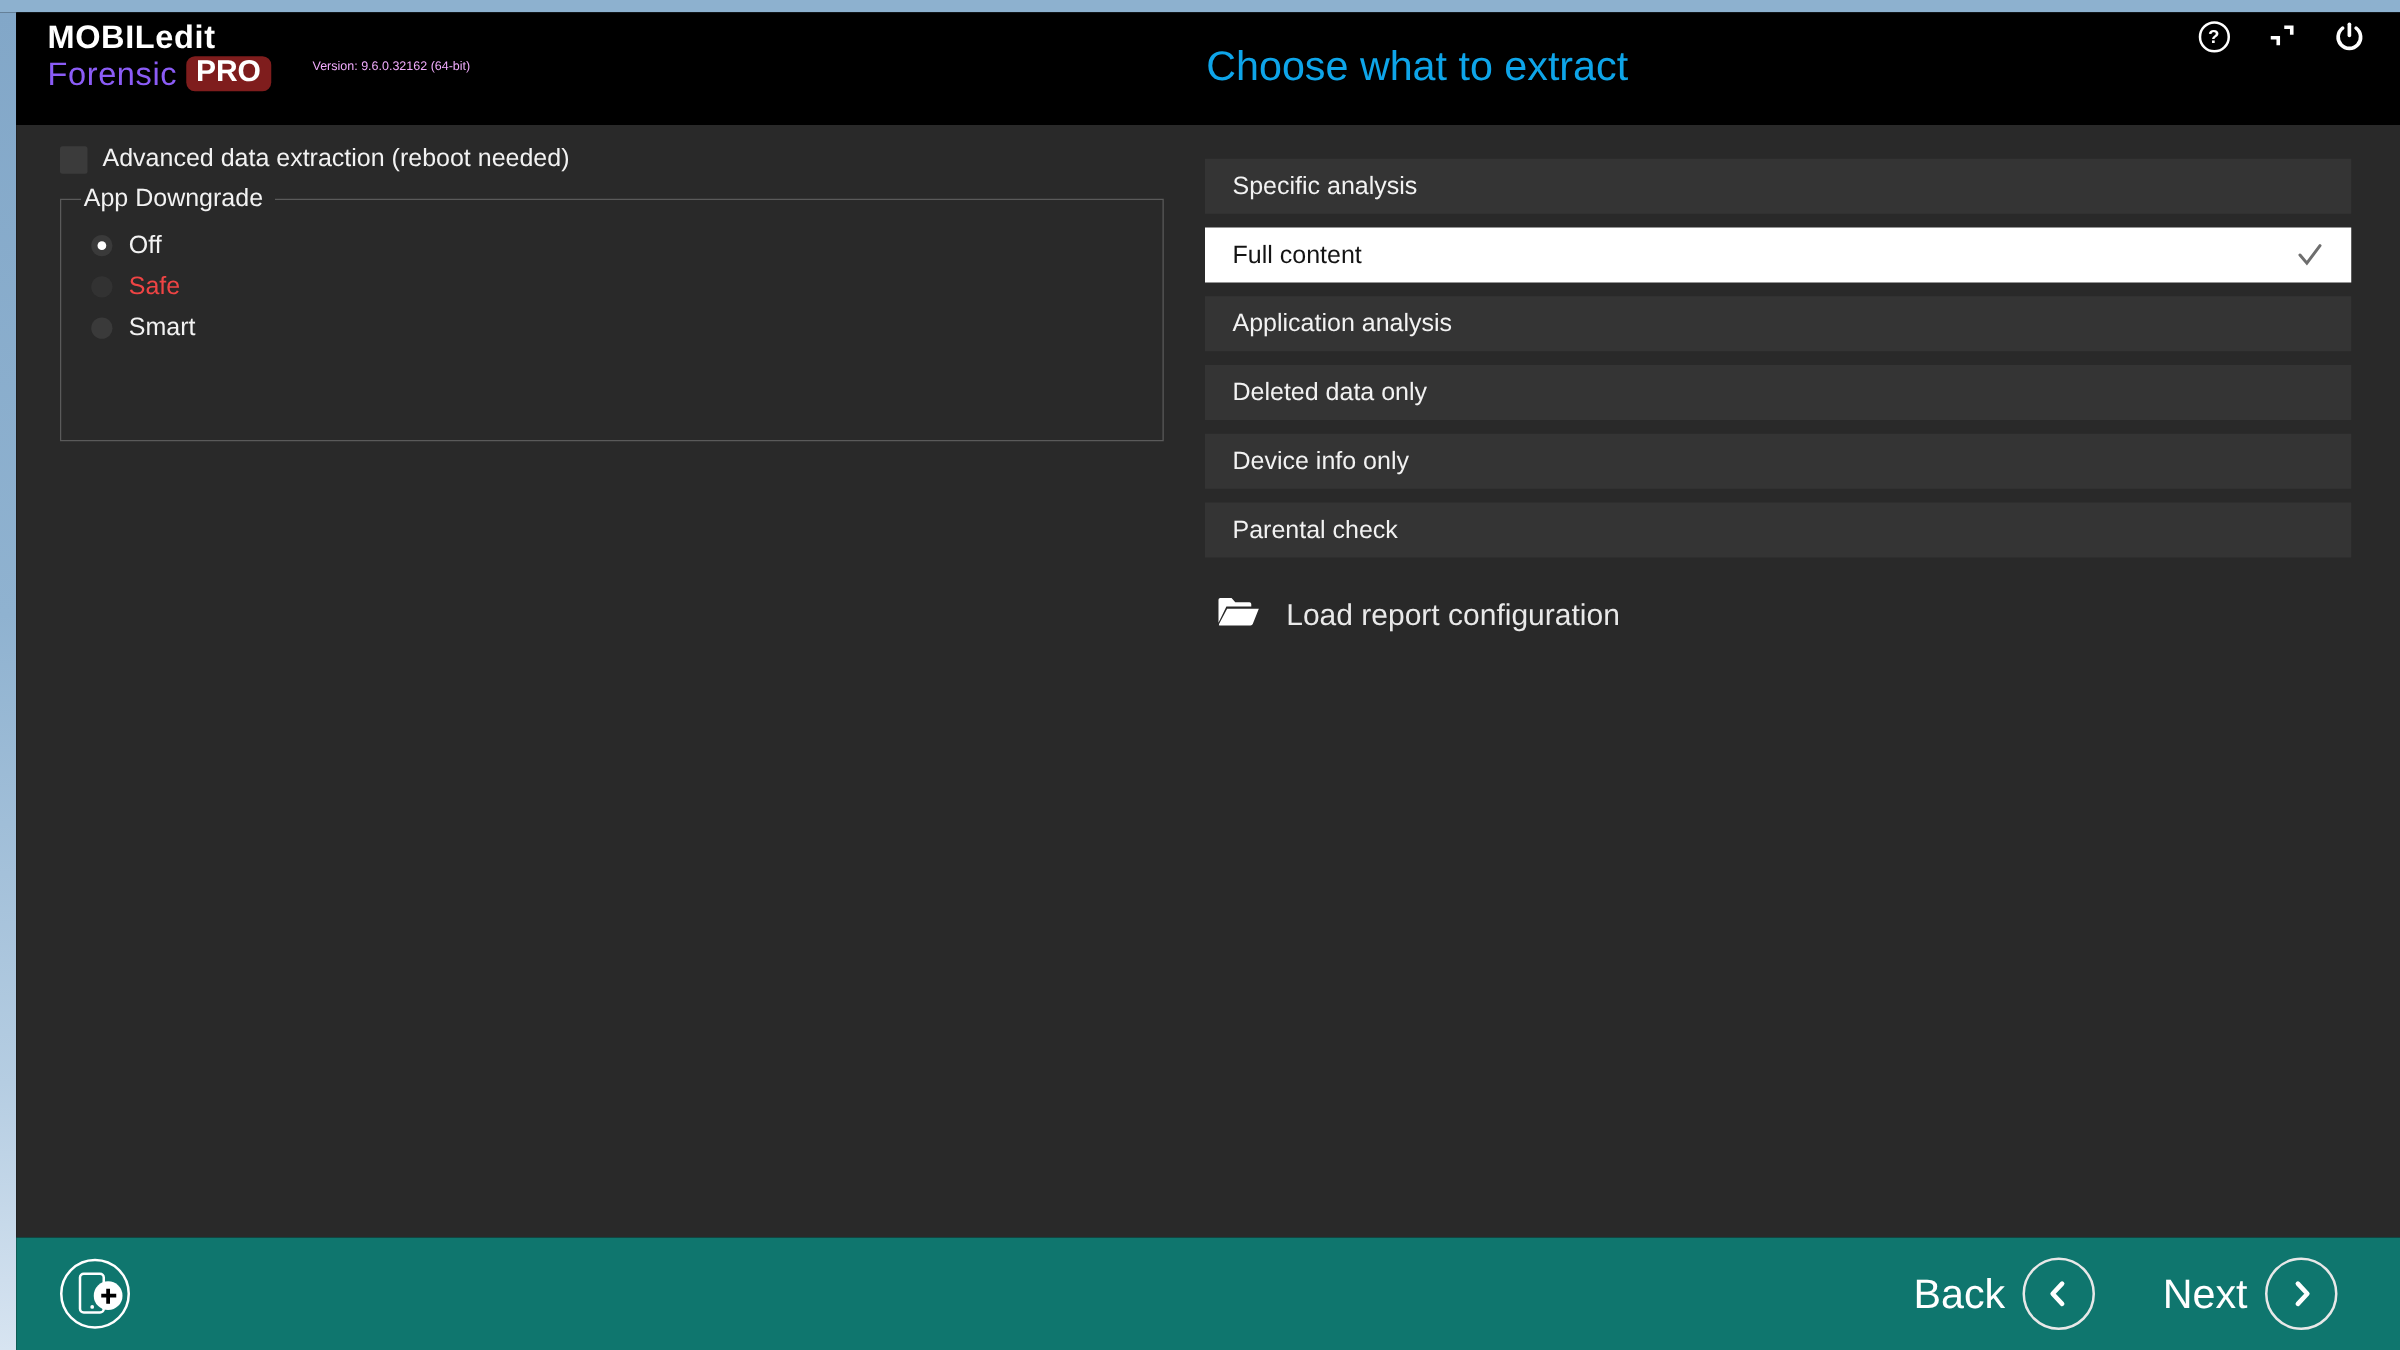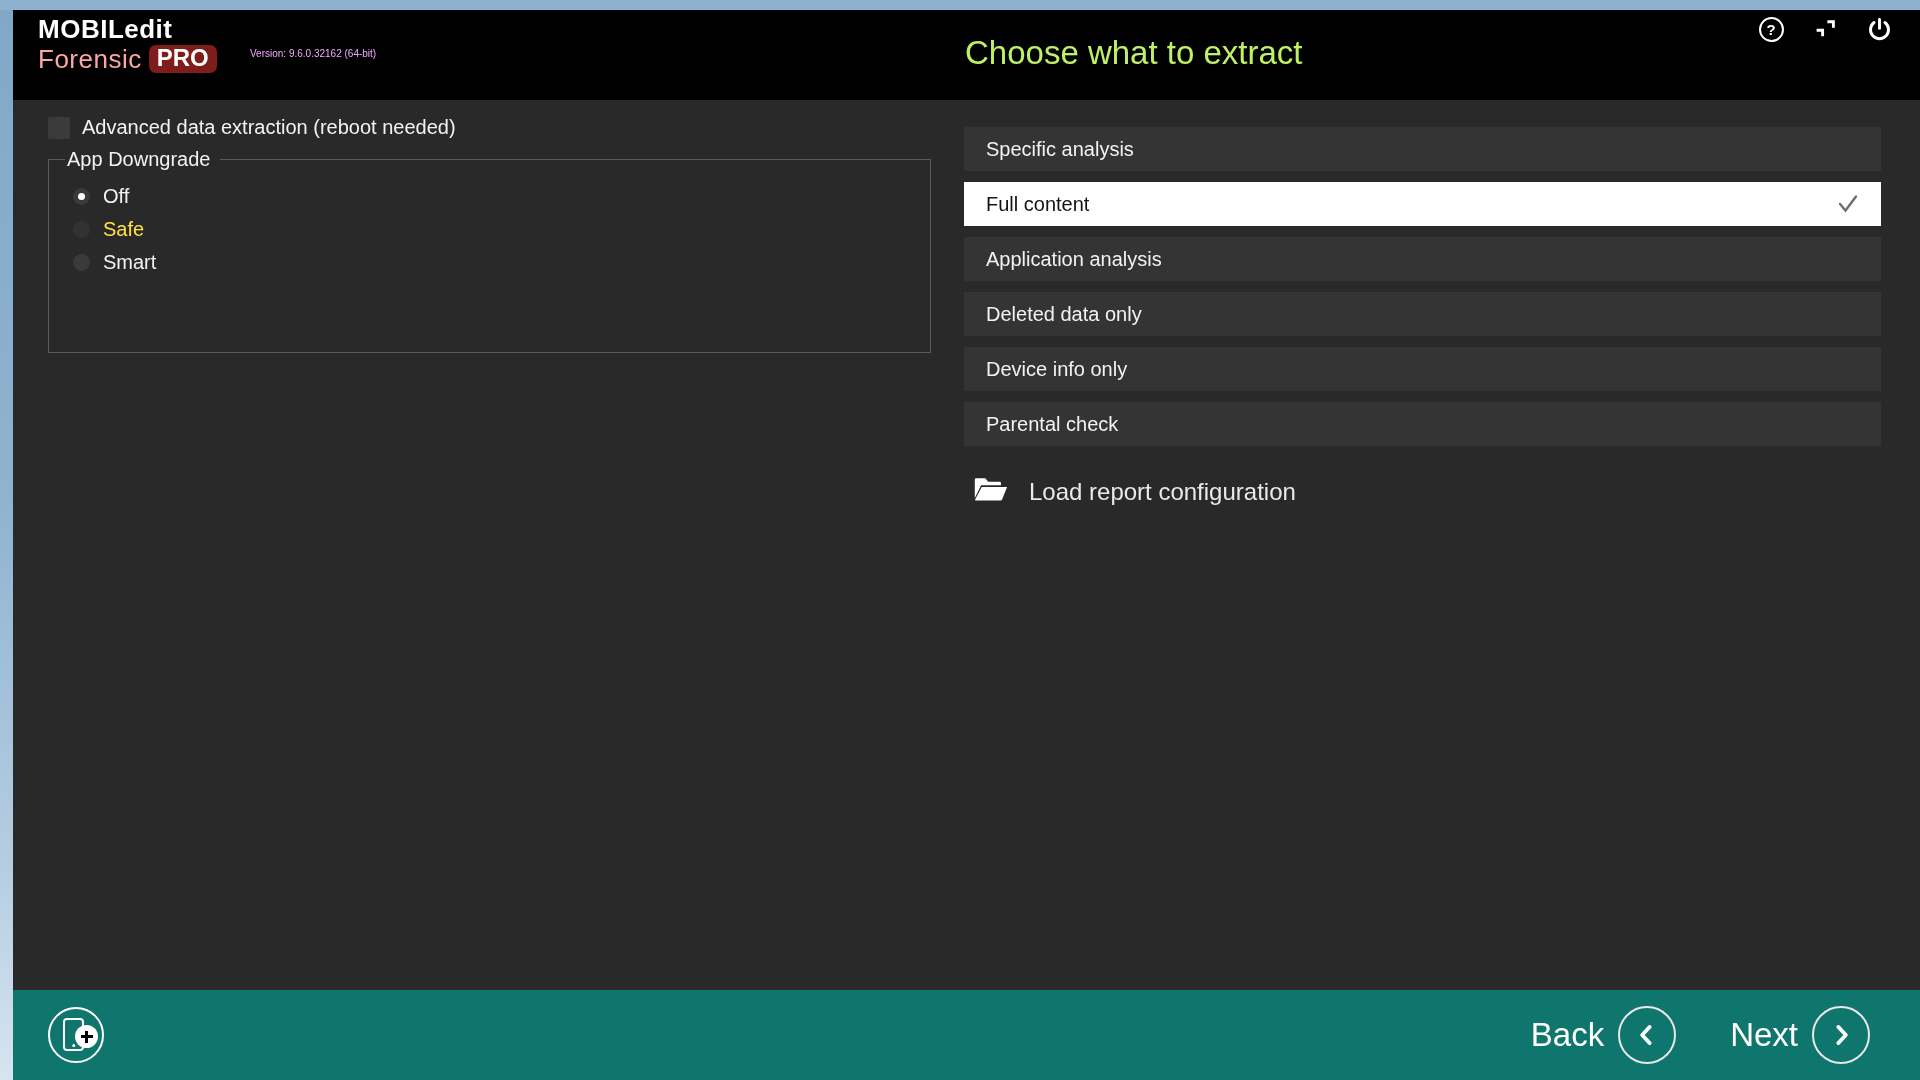--- a/index.html
+++ b/index.html
@@ -12,25 +12,25 @@
   .border-left { position: absolute; left: 0; top: 10px; width: 13px; height: 1070px;
                  background: linear-gradient(180deg, #82a7c8 0%, #8fb2d0 45%, #b5cde2 80%, #d7e4f1 100%); }
 
   .app { position: absolute; left: 13px; top: 10px; width: 1907px; height: 1070px; background: #000; }
 
   
   .header { position: relative; width: 100%; height: 90px; background: #000; }
   .logo { position: absolute; left: 25px; top: 6px; line-height: 1; }
   .logo-line1 { font-size: 26px; font-weight: 600; letter-spacing: 0.5px; color: #fff; }
   .logo-line2 { margin-top: 3px; display: flex; align-items: center; gap: 7px; }
-  .logo-forensic { font-size: 26px; font-weight: 500; color: #fca5a5; letter-spacing: 0.5px; }
+  .logo-forensic { font-size: 26px; font-weight: 500; color: #8b5cf6; letter-spacing: 0.5px; }
   .logo-badge { background: #7f1d1d; color: #fff; font-size: 24px; font-weight: 700;
                 padding: 1px 8px 3px 8px; border-radius: 7px; }
   .version { position: absolute; left: 237px; top: 38px; font-size: 10px; color: #f0abfc; }
-  .page-title { position: absolute; left: 952px; top: 24px; font-size: 33px; font-weight: 300; color: #bef264; }
+  .page-title { position: absolute; left: 952px; top: 24px; font-size: 33px; font-weight: 300; color: #0ea5e9; }
 
   .header-icons { position: absolute; right: 26px; top: 4px; display: flex; align-items: center; gap: 24px; }
   .hicon { width: 30px; height: 30px; display: flex; align-items: center; justify-content: center; cursor: pointer; }
   .help-circle { width: 25px; height: 25px; border: 2px solid #fff; border-radius: 50%;
                  display: flex; align-items: center; justify-content: center;
                  font-size: 15px; font-weight: 700; color: #fff; }
 
   
   .main { position: absolute; left: 0; top: 90px; width: 1907px; height: 890px; background: #292929; }
 
@@ -42,21 +42,21 @@
                    border: 1px solid #5a5a5a; padding: 6px 0 0 24px; }
   fieldset.group legend { font-size: 20px; color: #f2f2f2; padding: 0 10px 0 2px; margin-left: -8px; }
 
   .radio-row { display: flex; align-items: center; gap: 13px; height: 28px; margin-top: 5px; cursor: pointer; }
   .radio { width: 17px; height: 17px; border-radius: 50%; background: #3a3a3a;
            display: flex; align-items: center; justify-content: center; flex: 0 0 auto; }
   .radio .dot { width: 7px; height: 7px; border-radius: 50%; background: #fff; display: none; }
   .radio-row.selected .radio .dot { display: block; }
   .radio-label { font-size: 20px; color: #f2f2f2; }
   .radio-row.disabled .radio { background: #323232; }
-  .radio-row.disabled .radio-label { color: #fde047; }
+  .radio-row.disabled .radio-label { color: #ef4444; }
 
   .update-btn { position: absolute; left: 22px; top: 125px; width: 837px; height: 48px;
                 background: #3d3d3d; border: none; color: #9a9a9a; font-size: 20px;
                 font-family: "Liberation Sans", sans-serif; text-align: center; }
 
   
   .option-list { position: absolute; left: 951px; top: 27px; width: 917px;
                  display: flex; flex-direction: column; gap: 11px; }
   .option-row { height: 44px; background: #343434; display: flex; align-items: center;
                 padding: 0 22px; font-size: 20px; color: #f2f2f2; cursor: pointer; }

